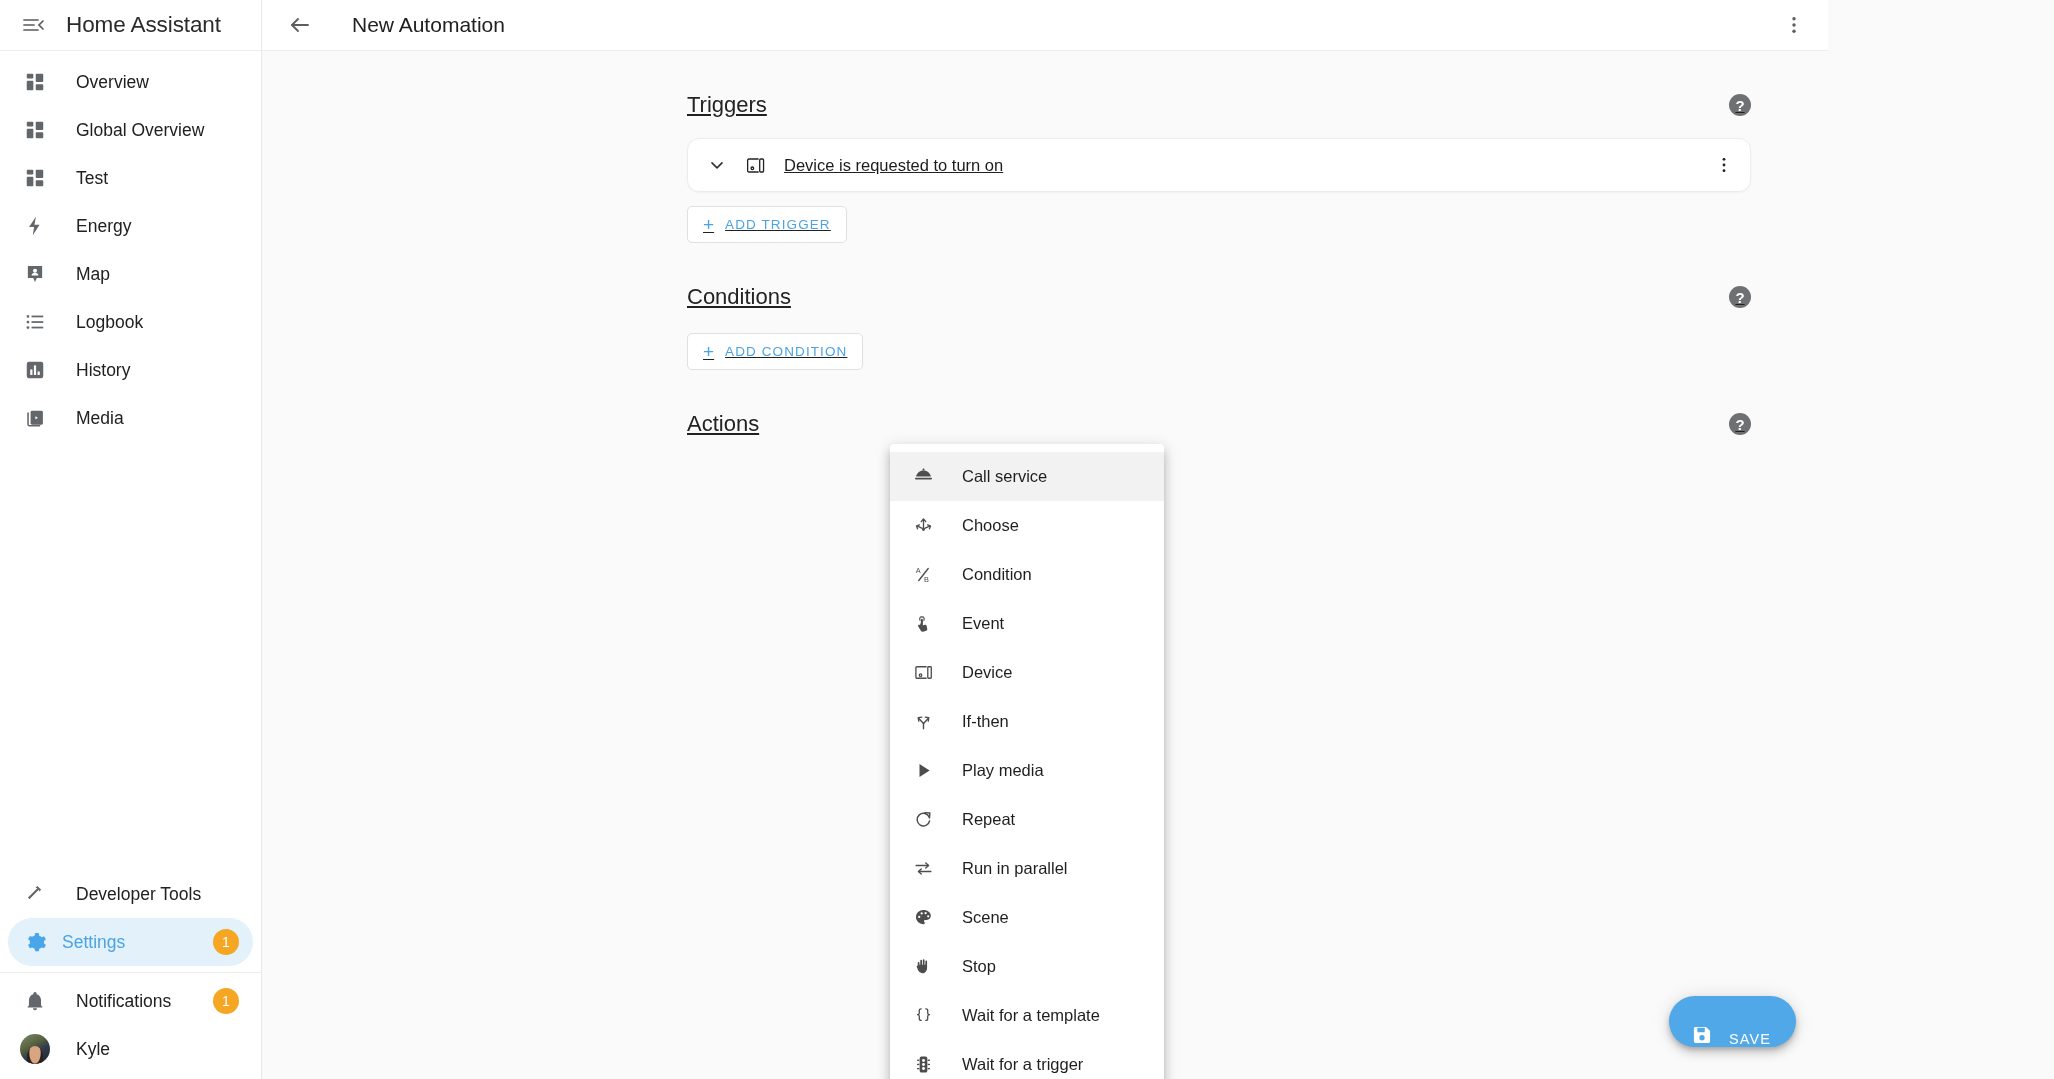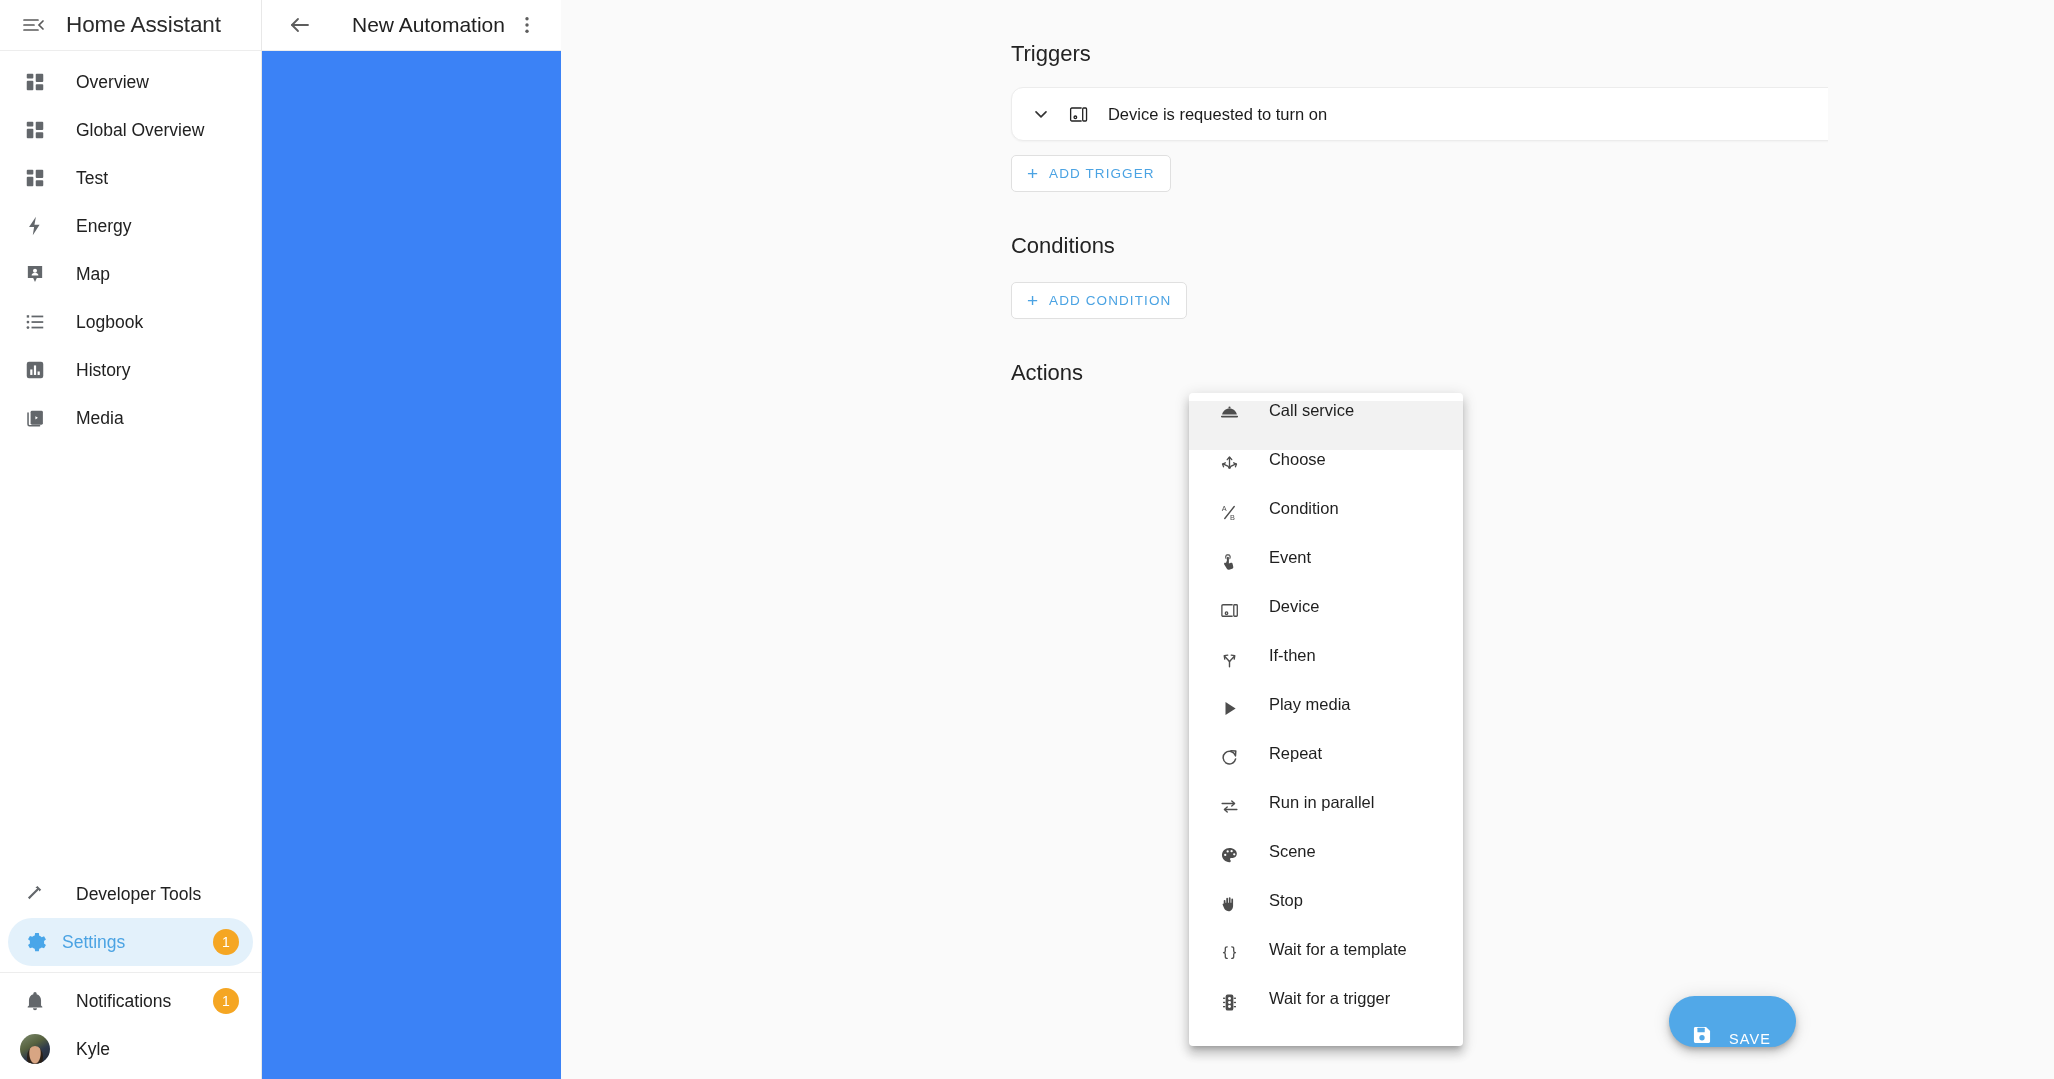--- a/index.html
+++ b/index.html
@@ -72,21 +72,21 @@
     flex: 0 0 30px; position: relative; overflow: hidden;
   }
   .sb-avatar::after {
     content:""; position:absolute; left:50%; top:40%;
     width:16px; height:22px; transform:translateX(-50%);
     border-radius: 50% 50% 45% 45%;
     background: radial-gradient(ellipse at 50% 32%, #d8a583 0 46%, #2b2118 54%, #241a12 100%);
   }
 
   
-  .main { flex: 1; height: 1079px; display: flex; flex-direction: row; background: #3b82f6; }
+  .main { flex: 1; height: 1079px; display: flex; flex-direction: column; background: #fde047; }
   .topbar {
     height: 51px; flex: 0 0 51px;
     background: #ffffff;
     border-bottom: 1px solid #ededed;
     display: flex; align-items: center;
     padding: 0 12px 0 16px;
   }
   .icon-btn {
     width: 44px; height: 44px; border-radius: 50%;
     display: flex; align-items: center; justify-content: center;
@@ -97,22 +97,23 @@
     white-space: nowrap;
   }
   .topbar-spacer { flex: 1; }
 
   .content {
     flex: 1; position: relative; overflow: hidden;
     background: #fafafa;
   }
   .config-col {
     position: absolute;
-    left: 450px; top: 0;
+    left: 425px; top: 0;
     width: 1064px;
+    text-decoration: underline;
   }
   .section-head {
     display: flex; align-items: center;
     height: 44px; margin-top: 32px;
   }
   .section-title { font-size: 22px; font-weight: 400; color: #232323; }
   .section-head .spacer { flex: 1; }
   .help-dot {
     width: 22px; height: 22px; border-radius: 50%;
     background: #6f7072; color: #ffffff;
@@ -159,22 +160,22 @@
     background: #ffffff;
     border-radius: 4px;
     box-shadow: 0 5px 5px -3px rgba(0,0,0,0.2),
                 0 8px 10px 1px rgba(0,0,0,0.14),
                 0 3px 14px 2px rgba(0,0,0,0.12);
     padding: 8px 0 8px 0;
     overflow: hidden;
   }
   .menu-item {
     height: 49px;
-    display: flex; align-items: flex-start;
-    padding-left: 28px;
+    display: flex; align-items: center;
+    padding-left: 20px;
     cursor: pointer;
   }
   .menu-item.sel { background: #f2f2f2; }
   .menu-item .m-ico {
     width: 26px; height: 26px; flex: 0 0 26px;
     display: flex; align-items: center; justify-content: center;
     color: #4d4d4d;
   }
   .menu-item .m-label {
     margin-left: 26px; font-size: 16.5px; color: #1f1f1f; white-space: nowrap;

